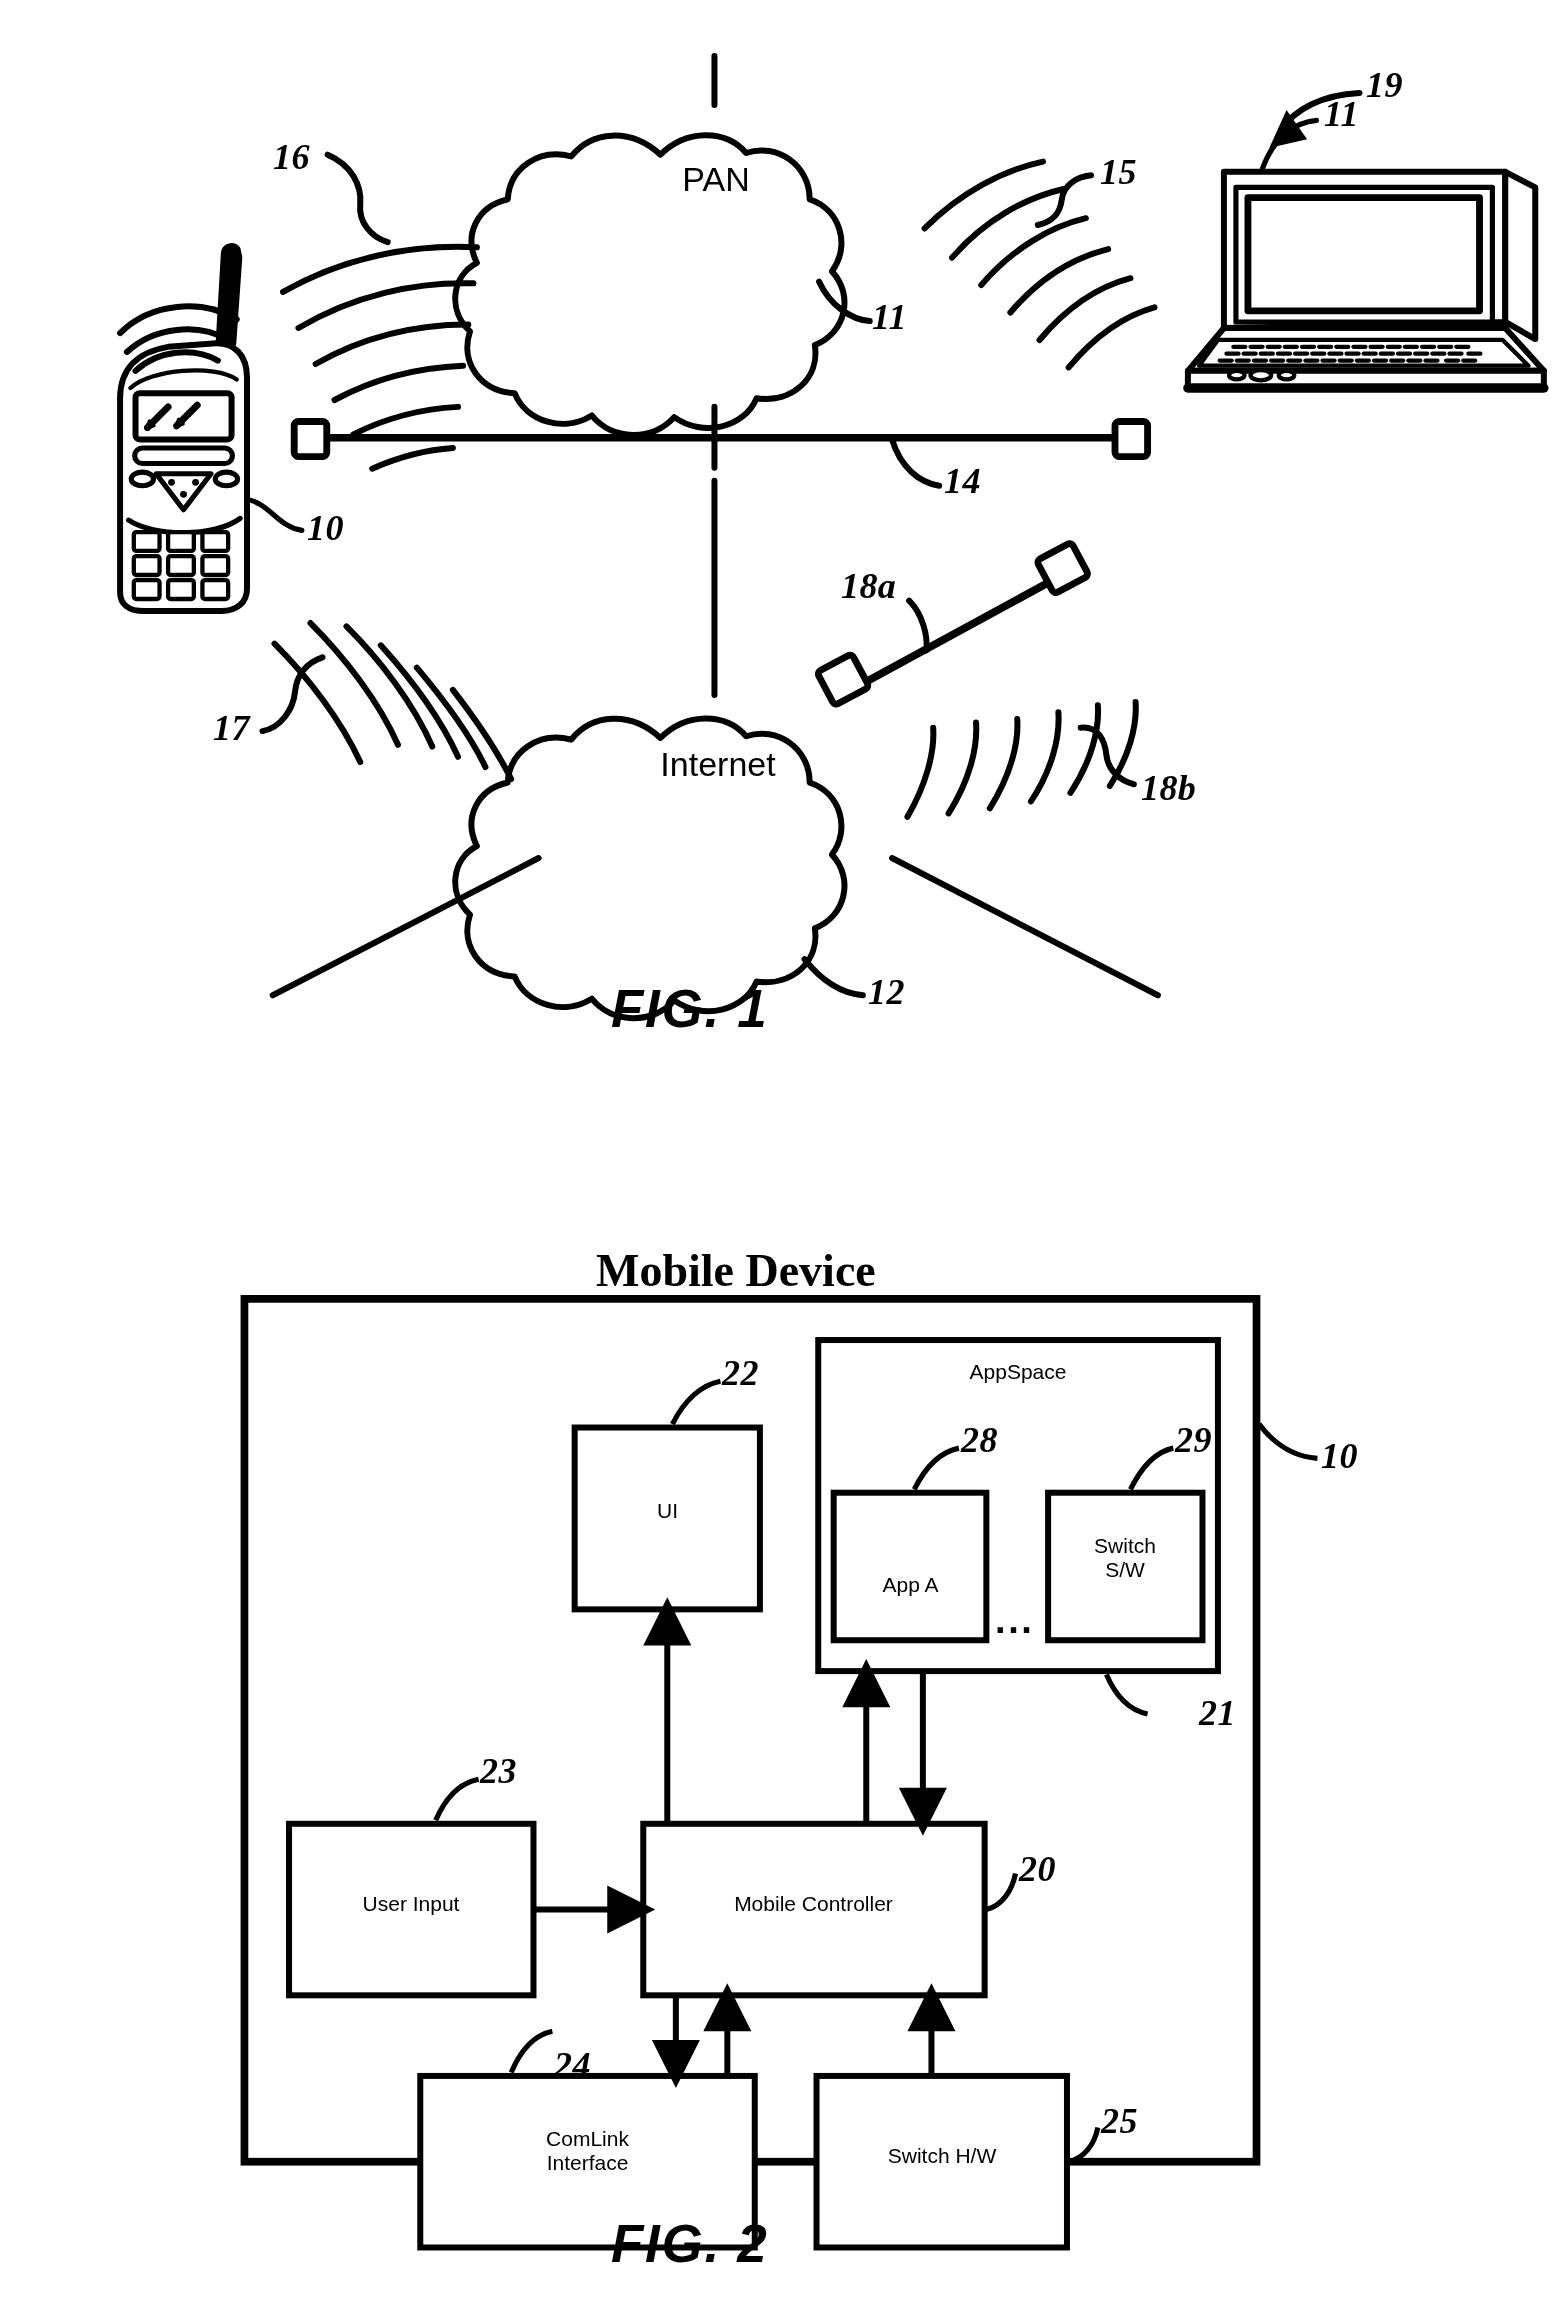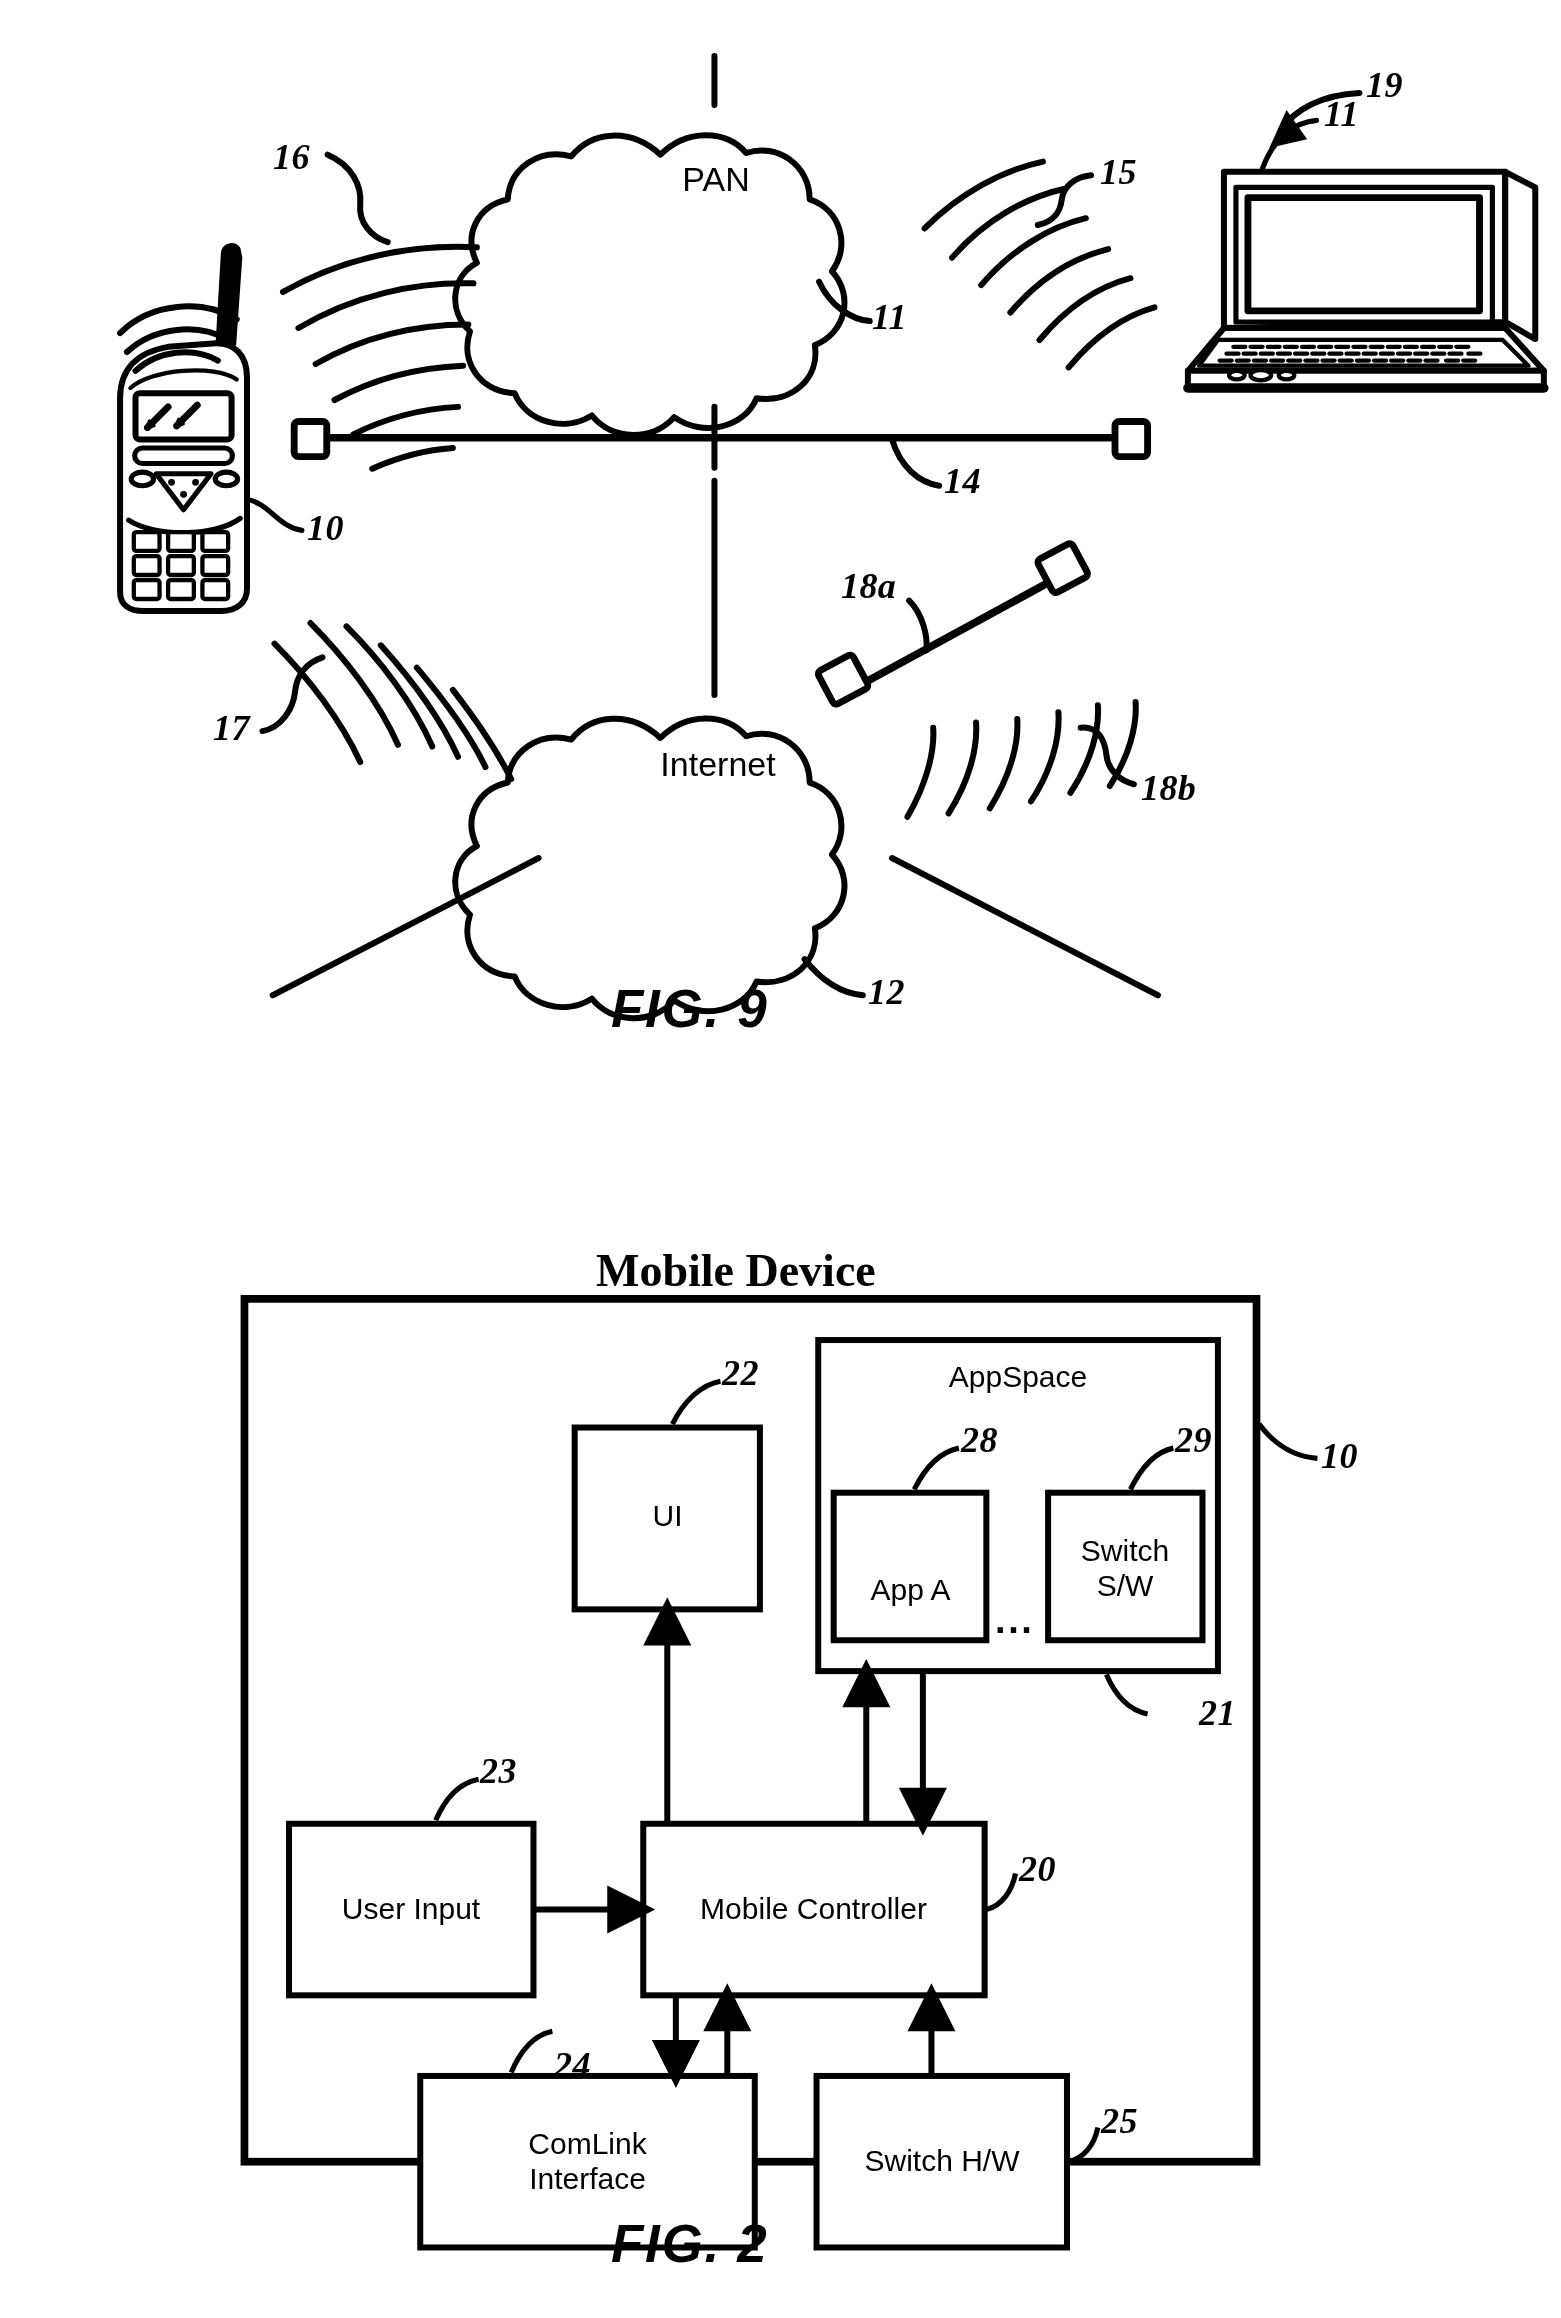--- a/index.html
+++ b/index.html
@@ -49,21 +49,21 @@
   .cloudtext {
     position: absolute;
     font-family: "Liberation Sans", sans-serif;
     font-size: 34px;
     white-space: nowrap;
     text-align: center;
   }
   .boxtext {
     position: absolute;
     font-family: "Liberation Sans", sans-serif;
-    font-size: 30px;
+    font-size: 21px;
     white-space: pre-line;
     text-align: center;
     line-height: 1.15;
   }
   .secthead {
     position: absolute;
     font-family: Liberation Serif, serif;
     font-weight: 700;
     font-size: 46px;
     white-space: nowrap;
@@ -286,21 +286,21 @@
   <div class="lbl" style="left:1324px; top:96px;">11</div>
   <div class="lbl" style="left:1366px; top:67px;">19</div>
 
   <div class="lbl" style="left:273px; top:139px;">16</div>
   <div class="lbl" style="left:1100px; top:154px;">15</div>
   <div class="lbl" style="left:213px; top:710px;">17</div>
   <div class="lbl" style="left:944px; top:463px;">14</div>
   <div class="lbl" style="left:841px; top:568px;">18a</div>
   <div class="lbl" style="left:1141px; top:770px;">18b</div>
 
-  <div class="figcap" style="left:611px; top:978px;">FIG. 9</div>
+  <div class="figcap" style="left:611px; top:978px;">FIG. 1</div>
 
   <svg class="layer" viewBox="0 0 1820 2703">
     <defs>
       <marker id="arrowhead" markerWidth="10" markerHeight="10" refX="5" refY="5" orient="auto" markerUnits="strokeWidth">
         <path d="M1,1 L9,5 L1,9 z" fill="#000"></path>
       </marker>
     </defs>
     <g fill="none" stroke="#000" stroke-linecap="butt" stroke-linejoin="miter">
 
       <rect x="285" y="1514" width="1180" height="1006" fill="#fff" stroke-width="9"></rect>

